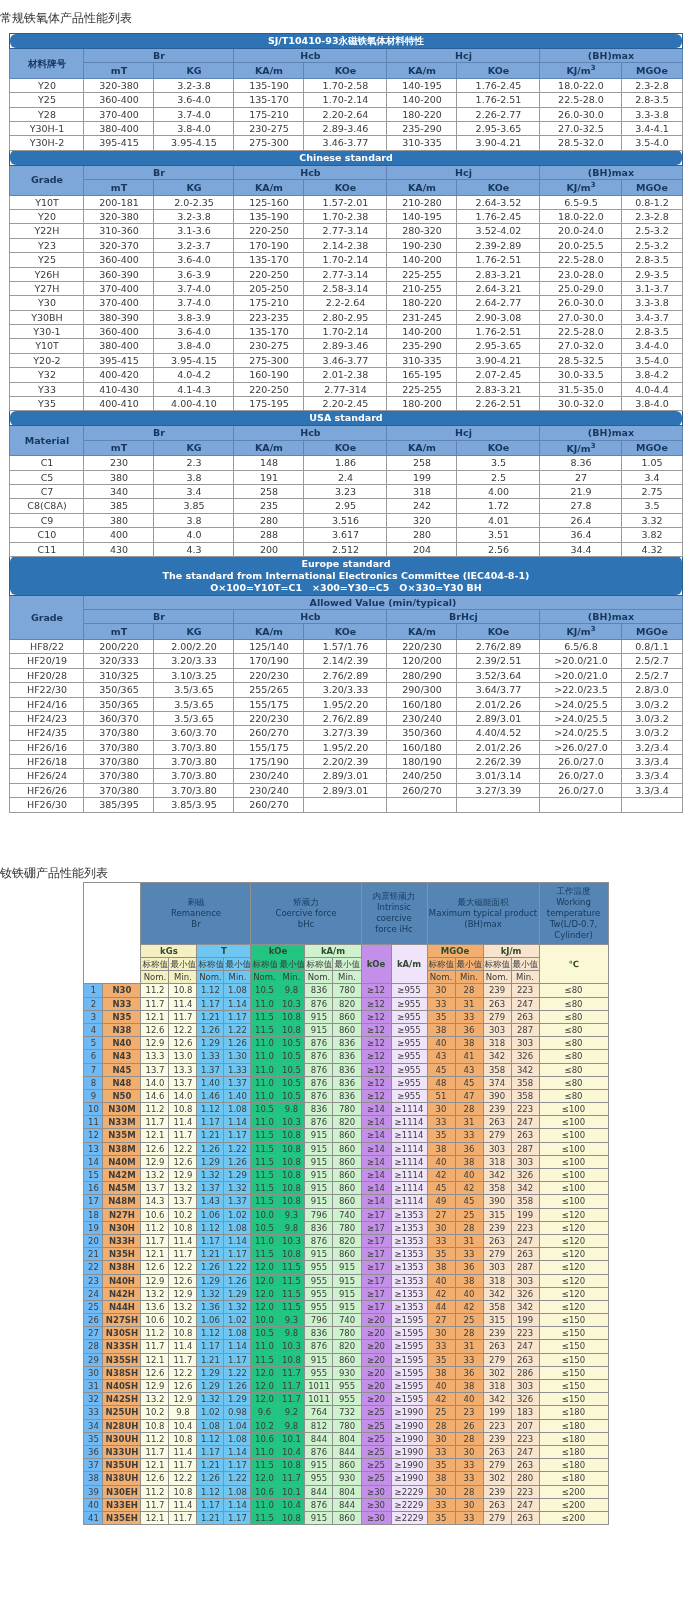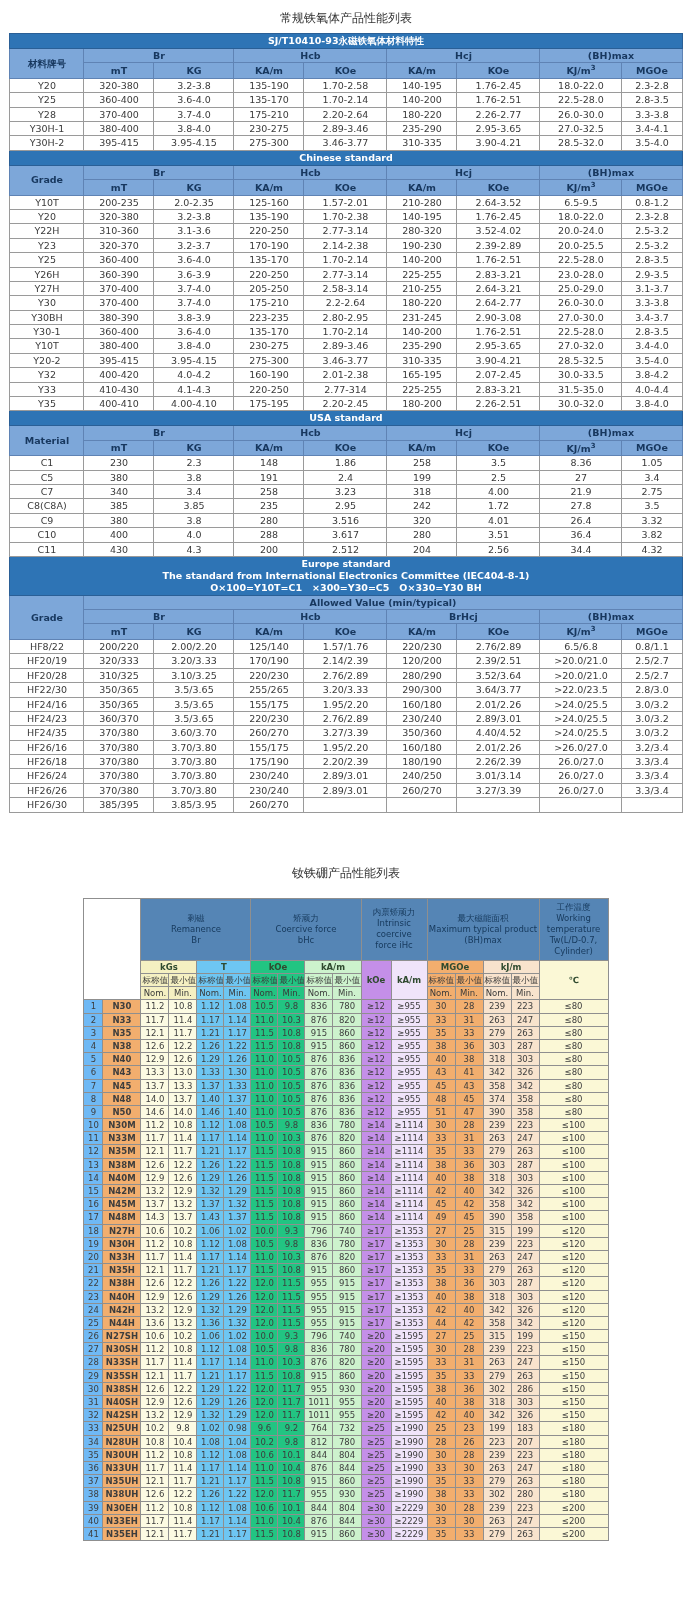--- a/index.html
+++ b/index.html
@@ -1,24 +1,24 @@
 <!DOCTYPE html>
 <html style="--section-band: #2e74b5; --ferrite-header: #7da7d9; --ferrite-header-text: #17375e; --ndfeb-group-header: #5585b5; --num-col: #6fb9f5; --grade-col: #f2ae6e; --kgs-col: #fcfbe3; --kgs-header: #f5f0c2; --t-col: #6ec6f2; --koe-col: #22c482; --kam-col: #cdf2cd; --ihc-koe-col: #c48fe8; --ihc-kam-col: #f0e4fa; --mgoe-col: #f2ae6e; --kjm-col: #f8e3cd; --temp-col: #fbf8d6;"><head>
 <meta charset="utf-8">
 <style>
   html,body{margin:0;padding:0;background:#ffffff;}
   body{width:692px;min-height:1599px;font-family:"DejaVu Sans","Liberation Sans",sans-serif;}
-  .page-title{font-size:12px;color:#333;text-align:center;font-weight:normal;margin:10px 0 6px 0;}
-  .page-title.second{margin-top:52px;margin-bottom:16px;}
+  .page-title{font-size:12px;color:#333;font-weight:normal;margin:10px 0 6px 0;}
+  .page-title.second{margin-top:52px;margin-bottom:0;}
 
   
   table.tbl1{border-collapse:collapse;table-layout:fixed;width:672px;margin:0 auto;border:1px solid #5a5a5a;}
   table.tbl1 td{border:1px solid #9a9a9a;font-size:9.5px;line-height:1.2;text-align:center;
                 padding:1px 2px;color:#3a3a3a;overflow:hidden;white-space:nowrap;}
-  table.tbl1 td.band{background:var(--section-band);color:#ffffff;font-weight:bold;border-color:#2a5f96;white-space:normal;}
+  table.tbl1 td.band{background:var(--section-band);color:#ffffff;font-weight:bold;border-color:#2a5f96;white-space:normal;border-radius:6px;}
   table.tbl1 td.band div{line-height:1.25;}
   table.tbl1 td.hdr{background:var(--ferrite-header);color:var(--ferrite-header-text);font-weight:bold;border-color:#5f83b4;}
   table.tbl1 td sup{font-size:7px;}
 
   
   table.tbl2{border-collapse:collapse;table-layout:fixed;width:524px;margin:0 auto;border:1px solid #6e6e6e;}
   table.tbl2 td{border:1px solid #8f8f8f;font-size:8.5px;line-height:1.2;text-align:center;
                 padding:1px 1px;color:#3d3d3d;overflow:hidden;white-space:nowrap;vertical-align:middle;}
   table.tbl2 td.corner{background:#ffffff;border-right-color:#8f8f8f;}
   table.tbl2 td.ghdr{background:var(--ndfeb-group-header);color:#16395c;white-space:normal;padding:3px 1px;}
@@ -152,21 +152,21 @@
           <td class="hdr">KG</td>
           <td class="hdr">KA/m</td>
           <td class="hdr">KOe</td>
           <td class="hdr">KA/m</td>
           <td class="hdr">KOe</td>
           <td class="hdr">KJ/m<sup>3</sup></td>
           <td class="hdr">MGOe</td>
         </tr>
         <tr>
           <td>Y10T</td>
-          <td>200-235</td>
+          <td>200-181</td>
           <td>2.0-2.35</td>
           <td>125-160</td>
           <td>1.57-2.01</td>
           <td>210-280</td>
           <td>2.64-3.52</td>
           <td>6.5-9.5</td>
           <td>0.8-1.2</td>
         </tr>
         <tr>
           <td>Y20</td>

